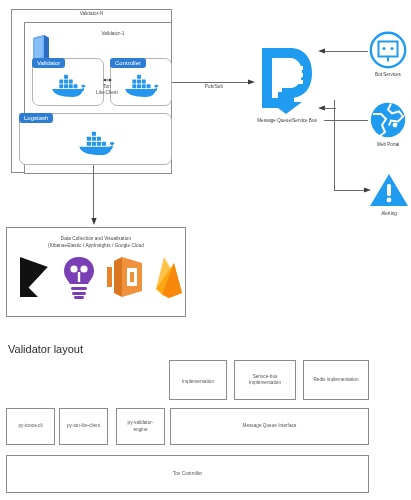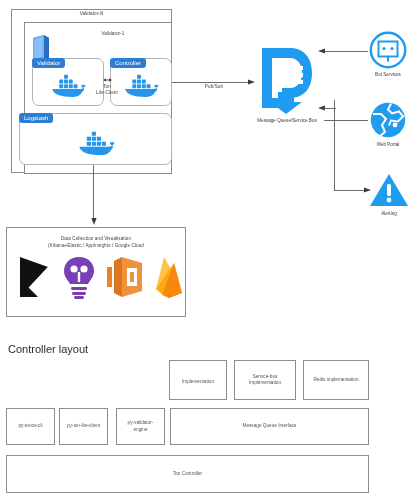--- a/index.html
+++ b/index.html
@@ -219,21 +219,21 @@
   </svg>
 </div>
 <div class="abs" style="left:152px;top:255px;width:34px;height:44px;">
   <svg width="34" height="44" viewBox="0 0 34 44">
     <path d="M4 34 L12 2 L19 14 L10 40 Z" fill="#ffc24a"></path>
     <path d="M4 34 L22 8 L30 38 L17 43 Z" fill="#ffa712"></path>
     <path d="M10 40 L22 8 L30 38 L17 43 Z" fill="#f6820c" opacity=".85"></path>
   </svg>
 </div>
 
-<div class="abs ttl" style="left:8px;top:343px;">Controller layout</div>
+<div class="abs ttl" style="left:8px;top:343px;">Validator layout</div>
 
 <div class="abs bx ctr" style="left:169px;top:360px;width:58px;height:40px;">
   <div class="cellt">
     <span class="faint">...</span>
     <span>Implementation</span>
   </div>
 </div>
 <div class="abs bx ctr" style="left:234px;top:360px;width:62px;height:40px;">
   <div class="cellt">
     <span>Serivce-bus</span><br>

